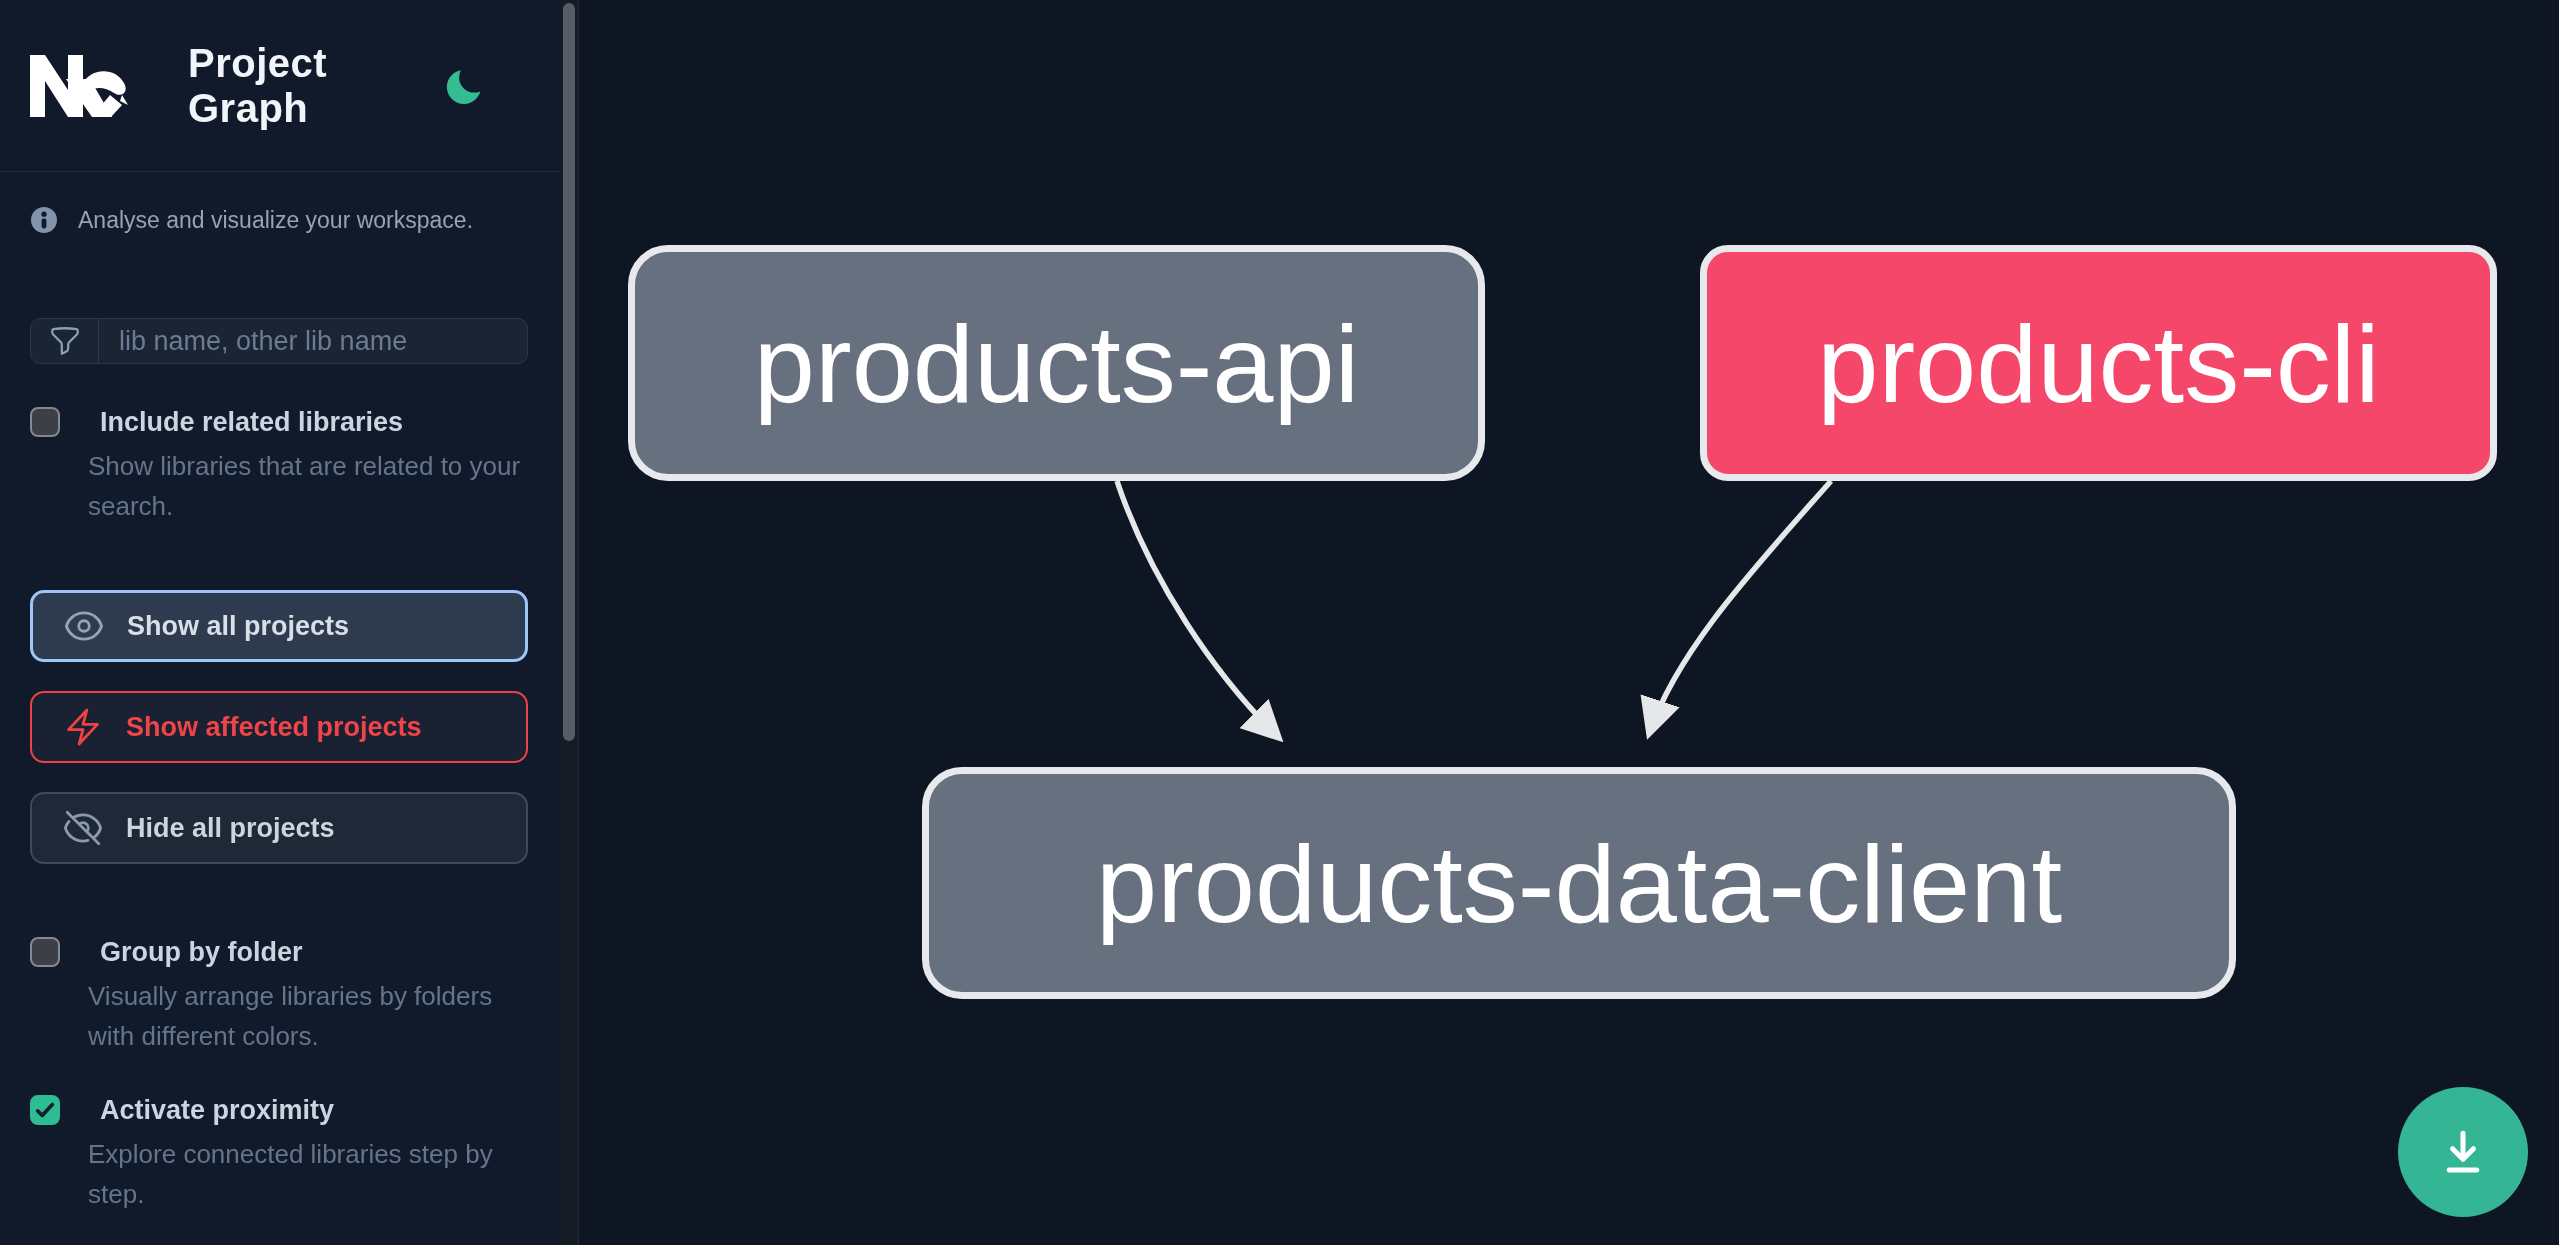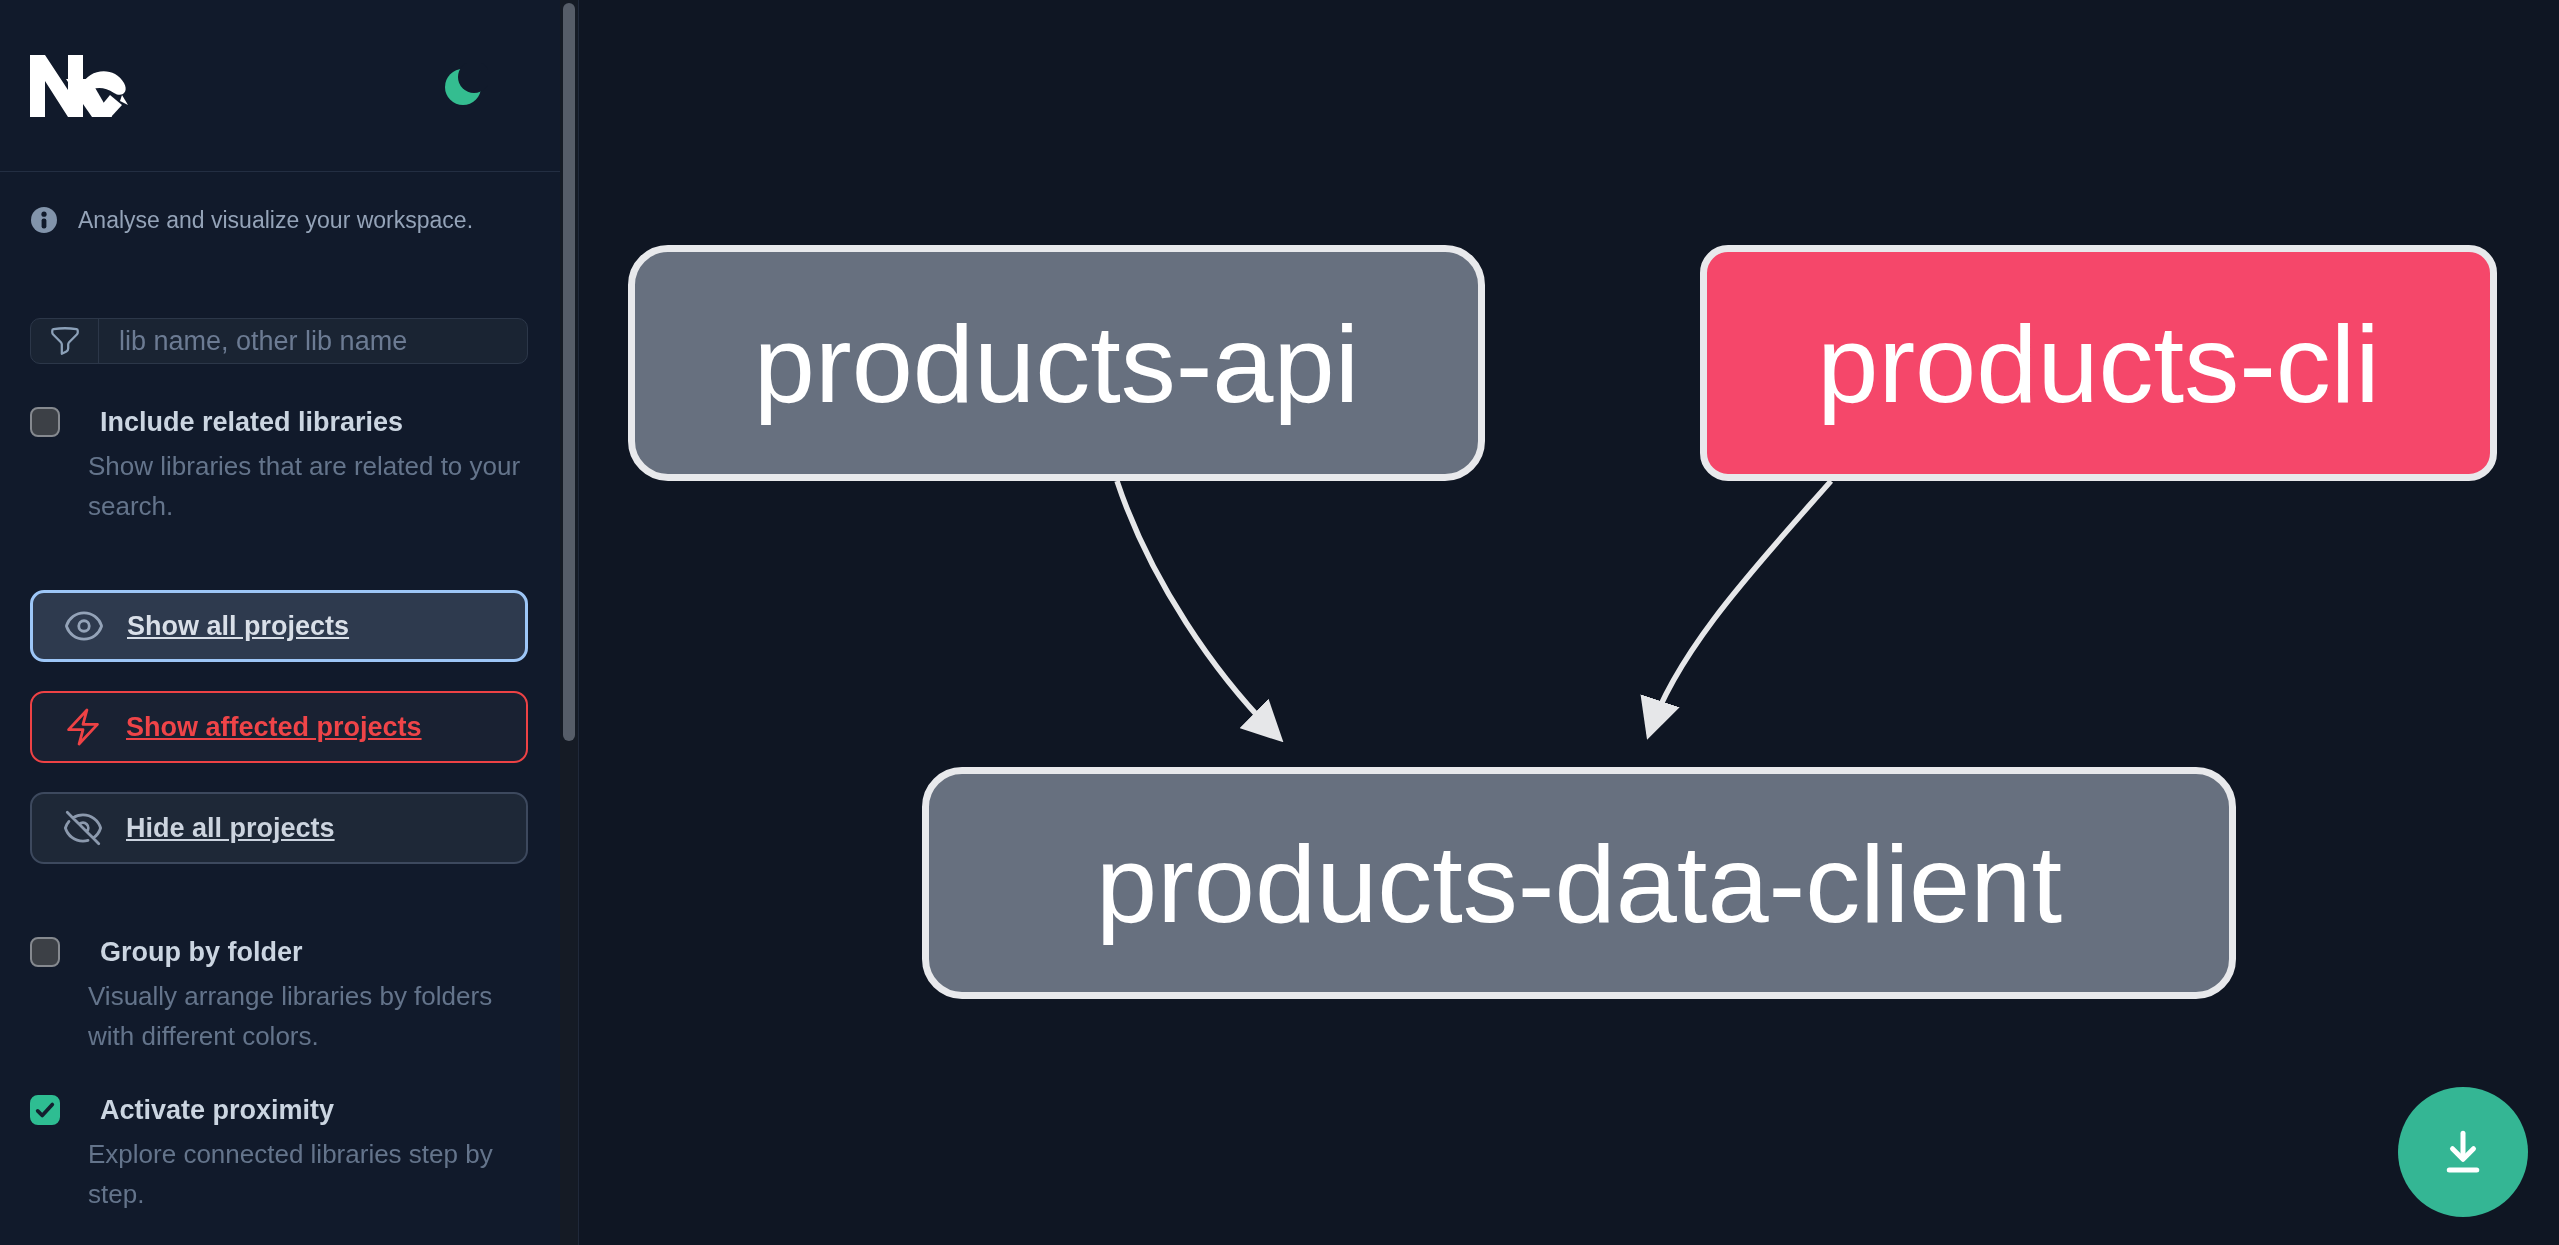--- a/index.html
+++ b/index.html
@@ -38,21 +38,21 @@
               display:flex; align-items:center; justify-content:center; }
   .checkbox.checked { background:#2ebd92; border-color:#2ebd92; }
   .checkbox svg { width:22px; height:22px; }
   .toggle-label { font-size:27px; font-weight:600; color:#cbd5e1; }
   .toggle-desc { margin-top:6px; padding-left:58px; width:508px; font-size:26px;
                  line-height:40px; color:#64748b; }
 
   .btn-group { margin-top:64px; display:flex; flex-direction:column; gap:29px; }
   .sb-btn { height:72px; width:498px; display:flex; align-items:center; gap:22px;
             padding:0 0 0 30px; border-radius:14px; cursor:pointer;
-            font-size:27px; font-weight:600;text-decoration:underline; }
+            font-size:27px; font-weight:600; }
   .sb-btn svg { width:42px; height:42px; flex:0 0 auto; }
   .btn-show-all { background:#2e3a4e; border:3px solid #9dc6f7; color:#d9dfe8; }
   .btn-affected { background:#192132; border:2px solid #ee4245; color:#ef4448; }
   .btn-hide     { background:#1e2837; border:2px solid #3d495e; color:#ccd4df; }
 
   
   .sb-scrollbar { position:relative; width:18px; height:100%; background:#151b25; flex:0 0 auto; }
   .sb-scroll-thumb { position:absolute; left:3px; top:3px; width:12px; height:738px;
                      border-radius:6px; background:#565d68; cursor:grab; }
 
@@ -83,20 +83,21 @@
     <div class="sb-header">
       <svg class="nx-logo" viewBox="0 0 100 62">
         <g fill="#ffffff">
           <path d="M0 62 V0 h15 l23 35 V0 h15 v62 H38 L15 26 v36 Z"></path>
           <path d="M36 24 L60 24 82 62 H62 L44 36 Z"></path>
           <path d="M62 62 L80 40 92 50 81 62 Z"></path>
           <path d="M52 30 C 58 14, 84 10, 94 28 C 99 37, 92 43, 84 38 C 74 31, 64 32, 57 37 C 52 40, 49 36, 52 30 Z"></path>
           <path d="M92 40 l6 10 -8 -4 Z"></path>
         </g>
       </svg>
+      <div class="sb-title">Project Graph</div>
       <svg class="theme-toggle" viewBox="0 0 46 46">
         <circle cx="21" cy="24" r="18" fill="#34bd90"></circle>
         <circle cx="32" cy="14" r="16" fill="#111a2b"></circle>
       </svg>
     </div>
 
     <div class="sb-content">
 
       <div class="info-row">
         <svg viewBox="0 0 28 28">

